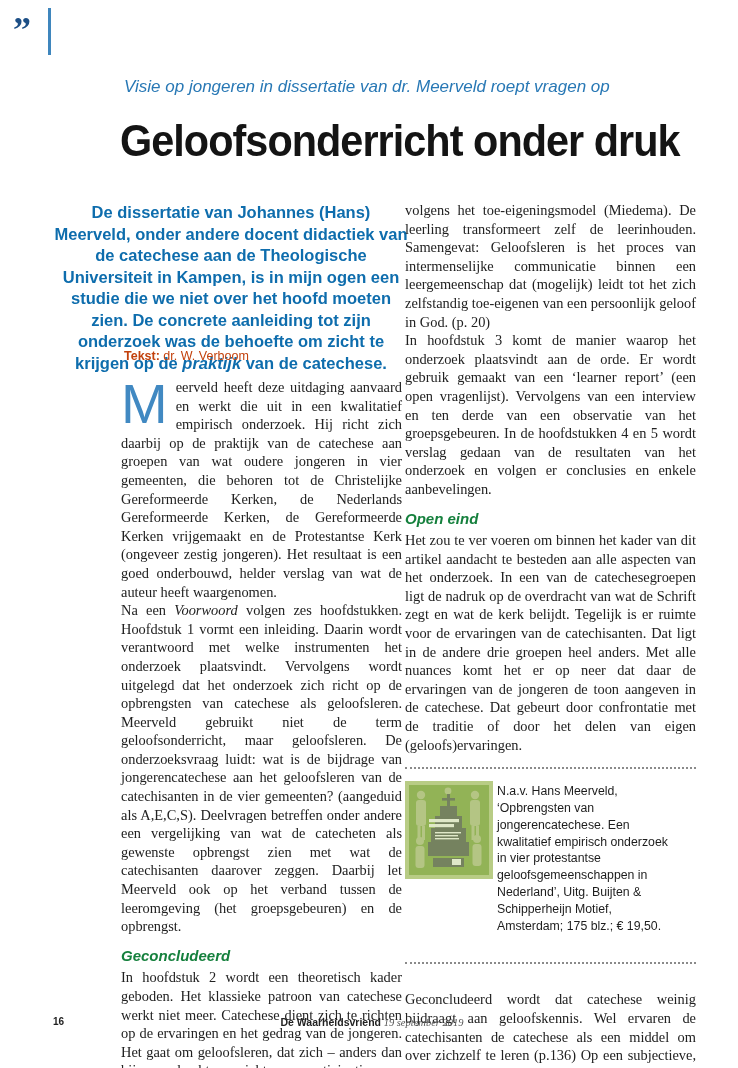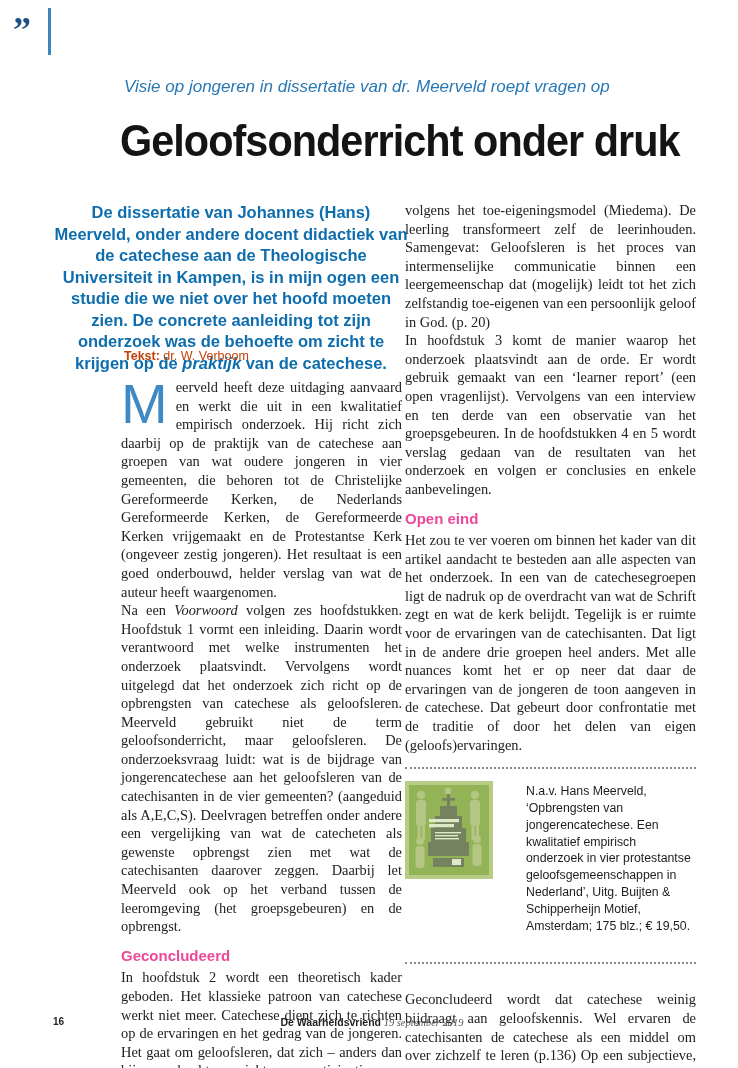--- a/index.html
+++ b/index.html
@@ -27,26 +27,26 @@
 
   .col{position:absolute;font-size:14.4px;line-height:18.6px;text-align:justify;
        hyphens:auto;-webkit-hyphens:auto;}
   .col p{margin:0;}
   .col-left{left:121px;top:378px;width:281px;}
   .col-right{left:405px;top:201px;width:291px;}
 
   .dropcap{float:left;font-family:"Liberation Sans",sans-serif;font-size:56px;
            line-height:46px;color:#4189c2;padding:3px 8px 0 0;}
 
-  .subhead{font-family:"Liberation Sans",sans-serif;font-weight:bold;
-           font-size:15px;color:#ec4899;margin:11px 0 3px;text-align:left;}
+  .subhead{font-family:"Liberation Sans",sans-serif;font-style:italic;font-weight:bold;
+           font-size:15px;color:#15803d;margin:11px 0 3px;text-align:left;}
 
   .dotted{border:none;border-top:2px dotted #8a8a8a;margin:13px 0 12px;}
 
-  .book-box{display:flex;gap:33px;margin:1px 0;}
+  .book-box{display:flex;gap:4px;margin:1px 0;}
   .book-cover{width:88px;height:98px;flex:none;display:block;}
   .book-caption{font-family:"Liberation Sans",sans-serif;font-size:12.3px;line-height:16.8px;
                 color:#1d1d1d;text-align:left;padding-top:2px;width:182px;}
   .gap-after-box{height:14px;}
 
   .footer-page{position:absolute;left:33px;top:1016px;font-family:"Liberation Sans",sans-serif;
                font-weight:bold;font-size:10px;color:#222;margin-left:20px;}
   .footer-center{position:absolute;left:3px;top:1016px;width:738px;text-align:center;font-size:10.5px;}
   .footer-pub{font-family:"Liberation Sans",sans-serif;font-weight:bold;color:#222;}
   .footer-date{font-family:"Liberation Serif",serif;font-style:italic;color:#555;}

